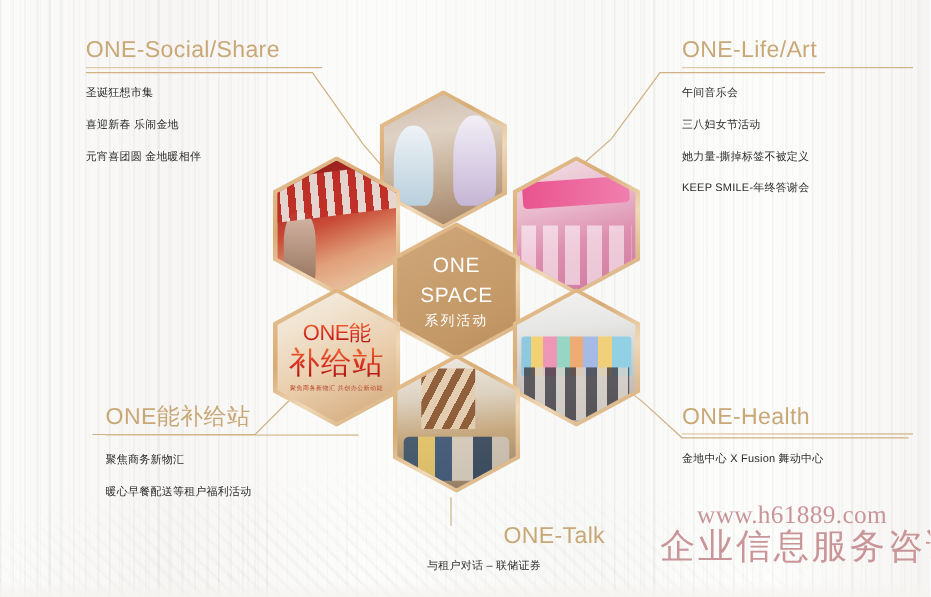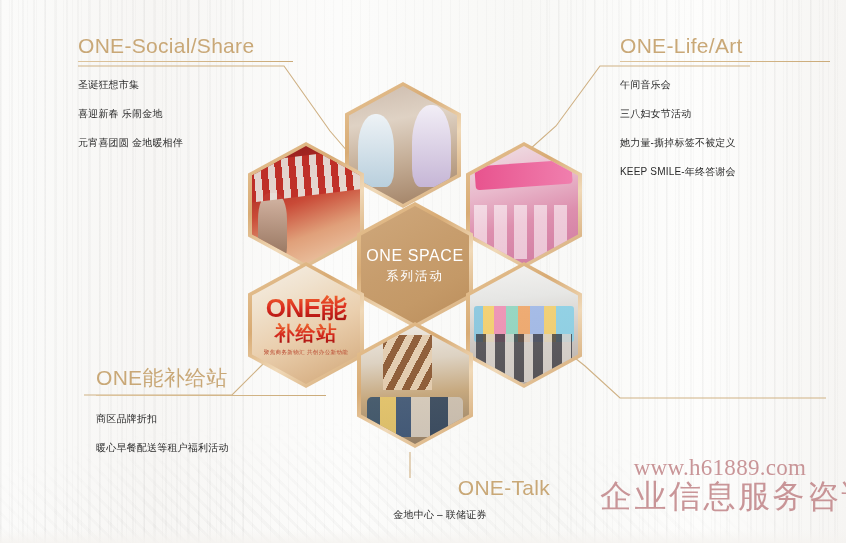--- a/index.html
+++ b/index.html
@@ -70,21 +70,21 @@
     overflow:hidden;
   }
   .photo{width:100%;height:100%;position:relative;overflow:hidden;}
 
   
   .hex-center .hex-inner{background:linear-gradient(150deg,#cfa87c 0%,#c79d6d 45%,#c49967 70%,#bb8e5c 100%);}
   .center-text{
     position:absolute;left:0;right:0;top:50%;transform:translateY(-50%);
     text-align:center;color:#ffffff;line-height:1.42;letter-spacing:.6px;
   }
-  .center-text .l1{font-size:16px;display:block;}
+  .center-text .l1{font-size:19px;display:block;}
   .center-text .l2{font-size:12.5px;display:block;letter-spacing:2px;}
 
   
   .sect{position:absolute;}
   .sect h3{
     margin:0;font-weight:400;font-size:21px;color:#c9a877;
     letter-spacing:.3px;white-space:nowrap;
   }
   .sect .rule{height:1px;background:linear-gradient(90deg,#ddc49d,#cbab79);margin-top:3px;}
   .sect ul{list-style:none;margin:0;padding:0;}
@@ -133,24 +133,24 @@
   .ph-office:before{content:"";position:absolute;left:20%;top:8%;width:46%;height:46%;
     background:repeating-linear-gradient(118deg,#8c5a35 0 7px,#e4cdb0 7px 14px);opacity:.95;}
   .ph-office:after{content:"";position:absolute;left:6%;bottom:6%;width:88%;height:34%;
     background:linear-gradient(90deg,#2e4d6b 0 14%,#e8c96a 14% 30%,#30507a 30% 46%,#d9d2c8 46% 66%,#27405e 66% 84%,#cfc6bb 84% 100%);
     opacity:.82;border-radius:5px;}
 
   
   .hex-logo .hex-inner{background:linear-gradient(150deg,#f4ece2 0%,#ecdcc6 28%,#e7cfae 52%,#dcb88d 78%,#cfa madeup 100%);}
   .logo-bg{position:absolute;inset:0;background:linear-gradient(155deg,#f6efe6 0%,#f0e2ce 26%,#eacfae 55%,#dcb88f 80%,#cfa675 100%);}
   .logo-box{position:absolute;left:0;right:0;top:50%;transform:translateY(-50%);text-align:center;}
-  .logo-l1{font-size:26px;font-weight:700;letter-spacing:-.5px;line-height:1;
+  .logo-l1{font-size:20px;font-weight:400;letter-spacing:-.5px;line-height:1;
     background:linear-gradient(180deg,#f0622c 0%,#d8291f 55%,#a81410 100%);
     -webkit-background-clip:text;background-clip:text;color:transparent;}
-  .logo-l2{font-size:20px;font-weight:700;letter-spacing:1px;line-height:1.05;margin-top:2px;
+  .logo-l2{font-size:28px;font-weight:400;letter-spacing:1px;line-height:1.05;margin-top:2px;
     background:linear-gradient(180deg,#ef6a2e 0%,#d62a1e 58%,#a6120f 100%);
     -webkit-background-clip:text;background-clip:text;color:transparent;}
   .logo-l3{margin-top:5px;font-size:5.5px;color:#b8442c;letter-spacing:.4px;}
 </style>
 </head>
 <body>
 
 <div id="stage">
 
   <div class="bg-stripes"></div>
@@ -238,30 +238,37 @@
       <li>三八妇女节活动</li>
       <li>她力量-撕掉标签不被定义</li>
       <li>KEEP SMILE-年终答谢会</li>
     </ul>
   </div>
 
   <div class="sect" style="left:96px;top:364px;width:230px;">
     <h3>ONE能补给站</h3>
     <div class="rule"></div>
     <ul>
-      <li>商区品牌折扣</li>
+      <li>聚焦商务新物汇</li>
       <li>暖心早餐配送等租户福利活动</li>
     </ul>
   </div>
 
+  <div class="sect" style="left:620px;top:367px;width:210px;">
+    <h3>ONE-Health</h3>
+    <div class="rule"></div>
+    <ul>
+      <li>金地中心 X Fusion 舞动中心</li>
+    </ul>
+  </div>
 
   <div class="sect" style="left:330px;top:476px;width:220px;text-align:center;">
     <h3 style="text-align:right;">ONE-Talk</h3>
     <ul>
-      <li style="text-align:center;margin-top:10px;">金地中心 – 联储证券</li>
+      <li style="text-align:center;margin-top:10px;">与租户对话 – 联储证券</li>
     </ul>
   </div>
 
   <div class="wm" style="left:600px;top:455px;width:240px;">
     <div class="u">www.h61889.com</div>
     <div class="c">企业信息服务咨询</div>
   </div>
 
 </div>
 

